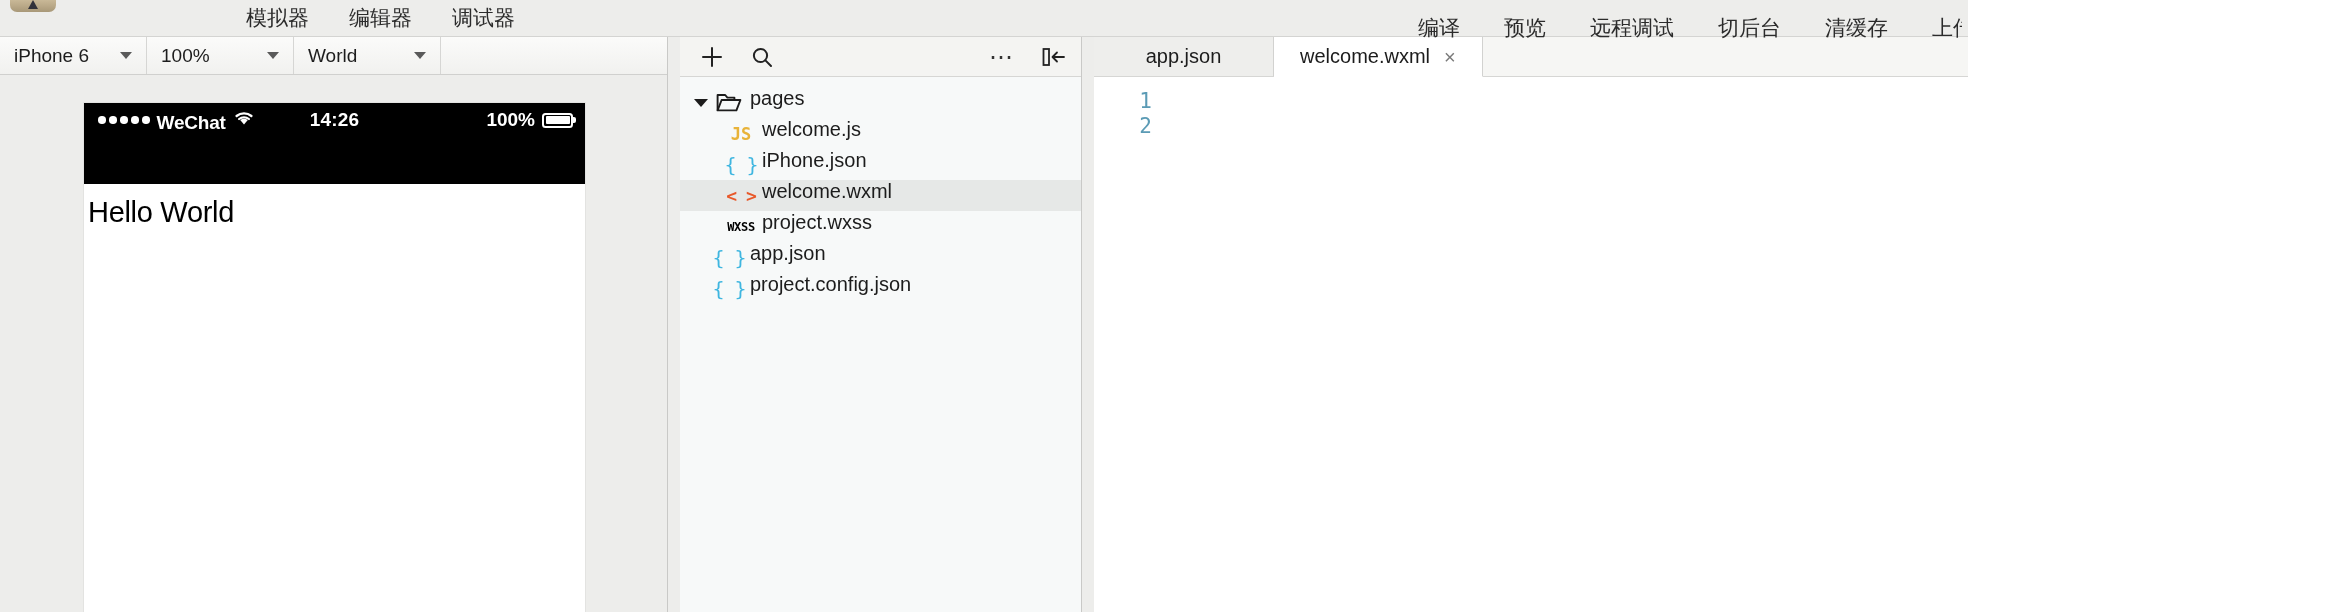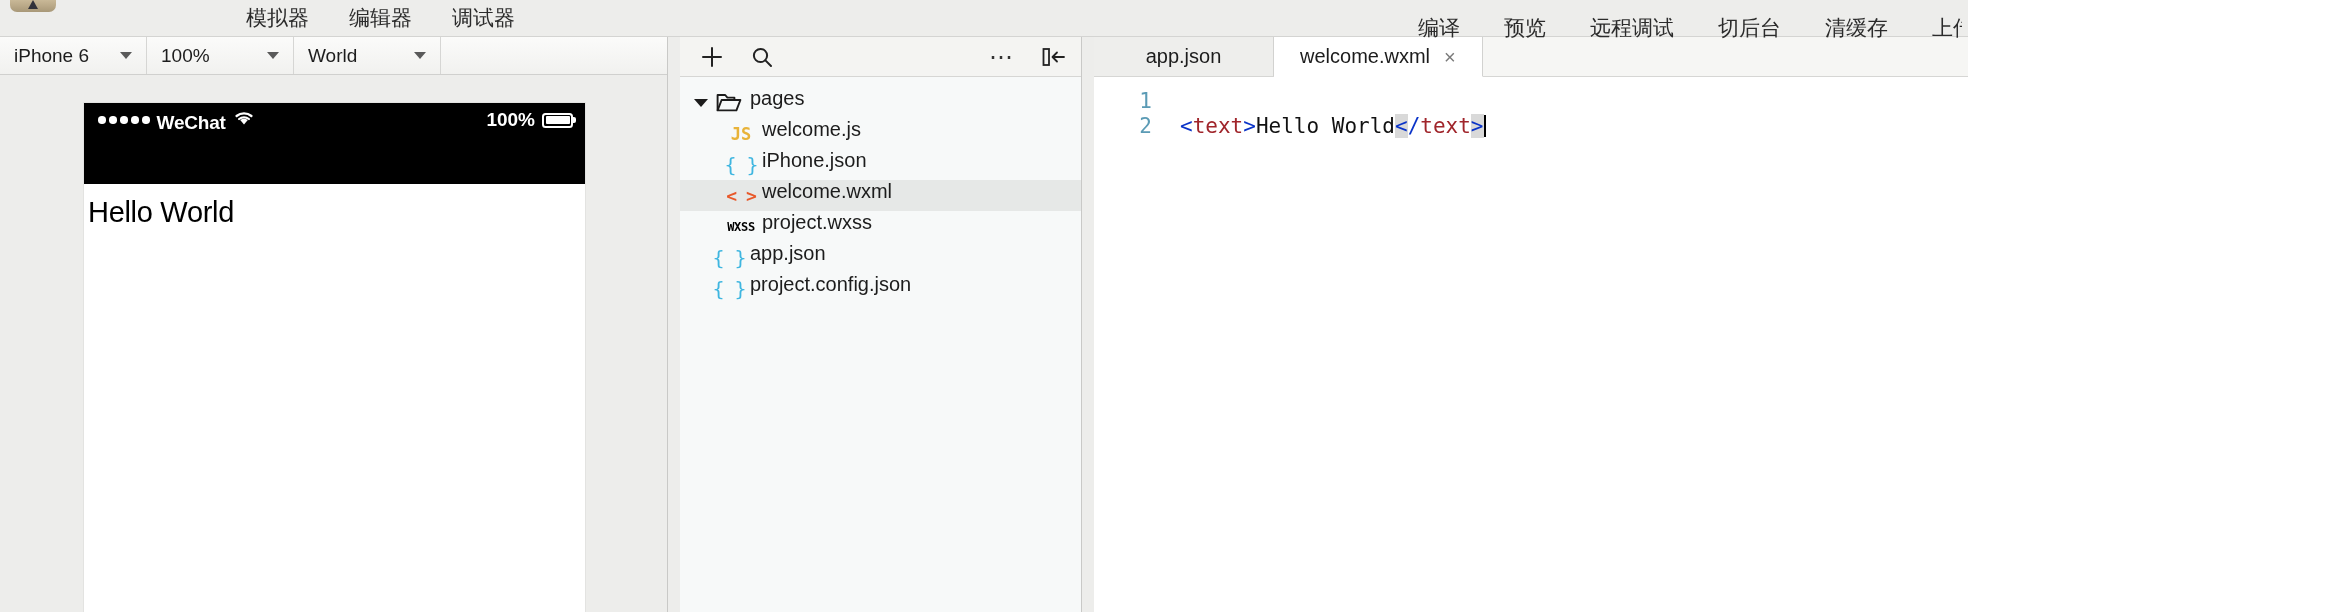--- a/index.html
+++ b/index.html
@@ -534,20 +534,21 @@
                 <span class="carrier">WeChat</span>
                 <span class="wifi-ico">
                   <svg width="22" height="16" viewBox="0 0 22 16">
                     <path d="M11 14.5 L7.2 9.9 A6.1 6.1 0 0 1 14.8 9.9 Z" fill="#fff"></path>
                     <path d="M3.6 6.0 A11.6 11.6 0 0 1 18.4 6.0" stroke="#fff" stroke-width="2.4" fill="none" stroke-linecap="round"></path>
                     <path d="M6.1 9.0 A7.8 7.8 0 0 1 15.9 9.0" stroke="#fff" stroke-width="2.2" fill="none" stroke-linecap="round"></path>
                   </svg>
                 </span>
               </div>
 
+              <div class="sb-center">14:26</div>
 
               <div class="sb-right">
                 <span class="batt-pct">100%</span>
                 <span class="batt">
                     <i></i>
                   </span>
               </div>
             </div>
 
           </div>
@@ -648,20 +649,19 @@
       </div>
 
       <div class="code">
 
         <div class="code-line">
           <span class="gutter">1</span>
         </div>
 
         <div class="code-line">
           <span class="gutter">2</span>
-          <span class="code-text"><span class="c-tag">&lt;</span><span class="c-tagname">text</span><span class="c-tag">&gt;</span><span class="c-plain">Hello World</span><span class="c-tag c-brhl">&lt;</span><span class="c-tag">/</span><span class="c-tagname">text</span><span class="c-tag c-brhl">&gt;</span><span class="caret-bar"></span></span>
         </div>
 
       </div>
     </div>
 
   </div>
 </div>
 
 </body></html>

